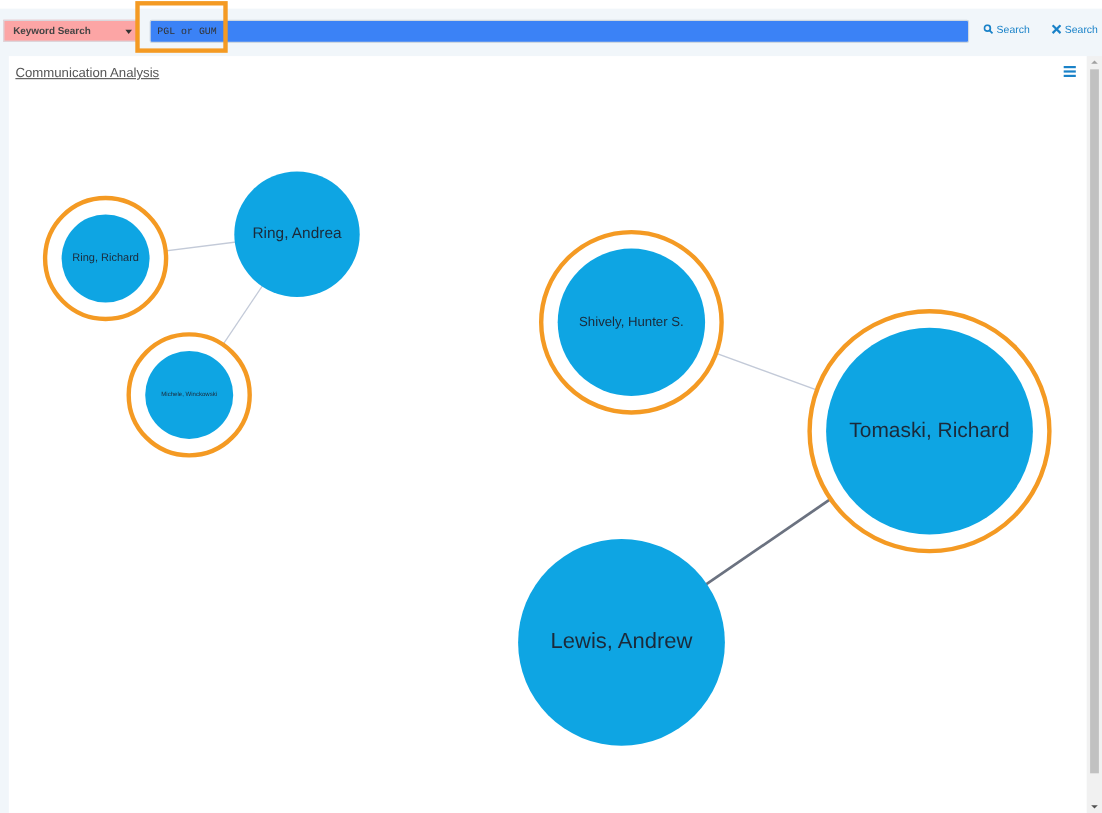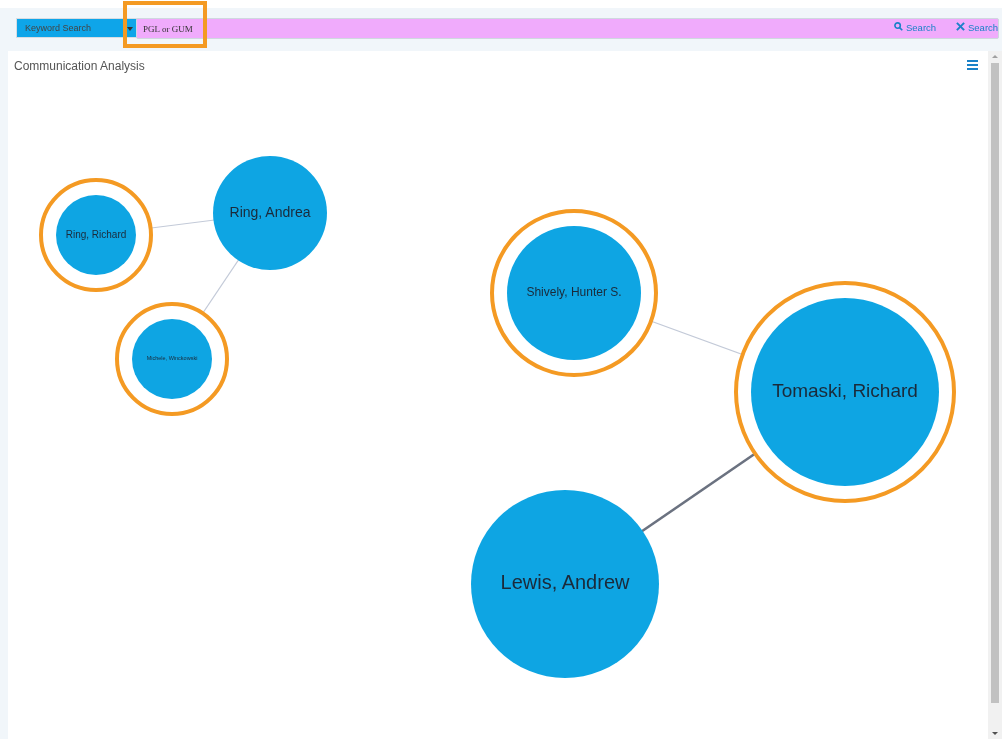--- a/index.html
+++ b/index.html
@@ -4,37 +4,37 @@
 <style>
   html, body { margin:0; padding:0; }
   body {
     width:1002px; height:739px; overflow:hidden; position:relative;
     background:#f1f6fa;
     font-family:"Liberation Sans", "DejaVu Sans", sans-serif;
   }
   .topstrip { position:absolute; left:0; top:0; width:1002px; height:8px; background:#ffffff; }
   .toolbar { position:absolute; left:0; top:8px; width:1002px; height:40px; background:#f1f6fa; }
   .select {
-    position:absolute; left:16px; top:10px; width:122px; height:20px;
-    background:#0ea5e9; border:1px solid #d6dde3; box-sizing:border-box;
-    font-size:9px; color:#444; line-height:18px; padding-left:8px;
+    position:absolute; left:3px; top:10px; width:122px; height:20px;
+    background:#fca5a5; border:1px solid #d6dde3; box-sizing:border-box;
+    font-size:9px; color:#444; line-height:18px; padding-left:8px;font-weight:bold;
   }
   .select .caret { position:absolute; right:4px; top:8px; width:0; height:0;
     border-left:3px solid transparent; border-right:3px solid transparent; border-top:4px solid #333; }
   .kw-input {
-    position:absolute; left:136px; top:10px; width:863px; height:21px;
-    background:#f0abfc; border:1px solid #cfd8e0; box-sizing:border-box; border-radius:2px;
-    font-size:9px; color:#333; padding:0 6px; font-family:Liberation Serif, serif; outline:none;
+    position:absolute; left:136px; top:10px; width:745px; height:21px;
+    background:#3b82f6; border:1px solid #cfd8e0; box-sizing:border-box; border-radius:2px;
+    font-size:9px; color:#333; padding:0 6px; font-family:Liberation Mono, monospace; outline:none;
   }
   .hl-box { position:absolute; left:123px; top:1px; width:84px; height:47px;
     border:4px solid #f49a23; box-sizing:border-box; pointer-events:none; }
   .tbtn { position:absolute; top:14px; font-size:9.5px; color:#1a82c8; display:flex; align-items:flex-start; gap:3px; cursor:pointer; }
   .tbtn svg { display:block; }
   .panel { position:absolute; left:8px; top:51px; width:980px; height:688px; background:#ffffff; }
-  .panel-title { position:absolute; left:6px; top:8px; font-size:12px; color:#555; }
+  .panel-title { position:absolute; left:6px; top:8px; font-size:12px; color:#555;text-decoration:underline; }
   .menu-icon { position:absolute; left:959px; top:9px; width:11px; height:9px; cursor:pointer; }
   .menu-icon span { display:block; height:2px; background:#1a82c8; margin-bottom:2px; }
   .scrollbar { position:absolute; left:988px; top:51px; width:14px; height:688px; background:#f1f1f1; }
   .scroll-thumb { position:absolute; left:3px; top:12px; width:8px; height:640px; background:#c1c1c1; }
   .sarrow-up { position:absolute; left:4px; top:4px; width:0; height:0;
     border-left:3px solid transparent; border-right:3px solid transparent; border-bottom:3px solid #a0a0a0; }
   .sarrow-down { position:absolute; left:4px; bottom:4px; width:0; height:0;
     border-left:3px solid transparent; border-right:3px solid transparent; border-top:3px solid #505050; }
   .graph { position:absolute; left:0; top:0; }
   .node-label { font-family:"Liberation Sans", sans-serif; fill:#1b2a3a; text-anchor:middle; dominant-baseline:middle; }

